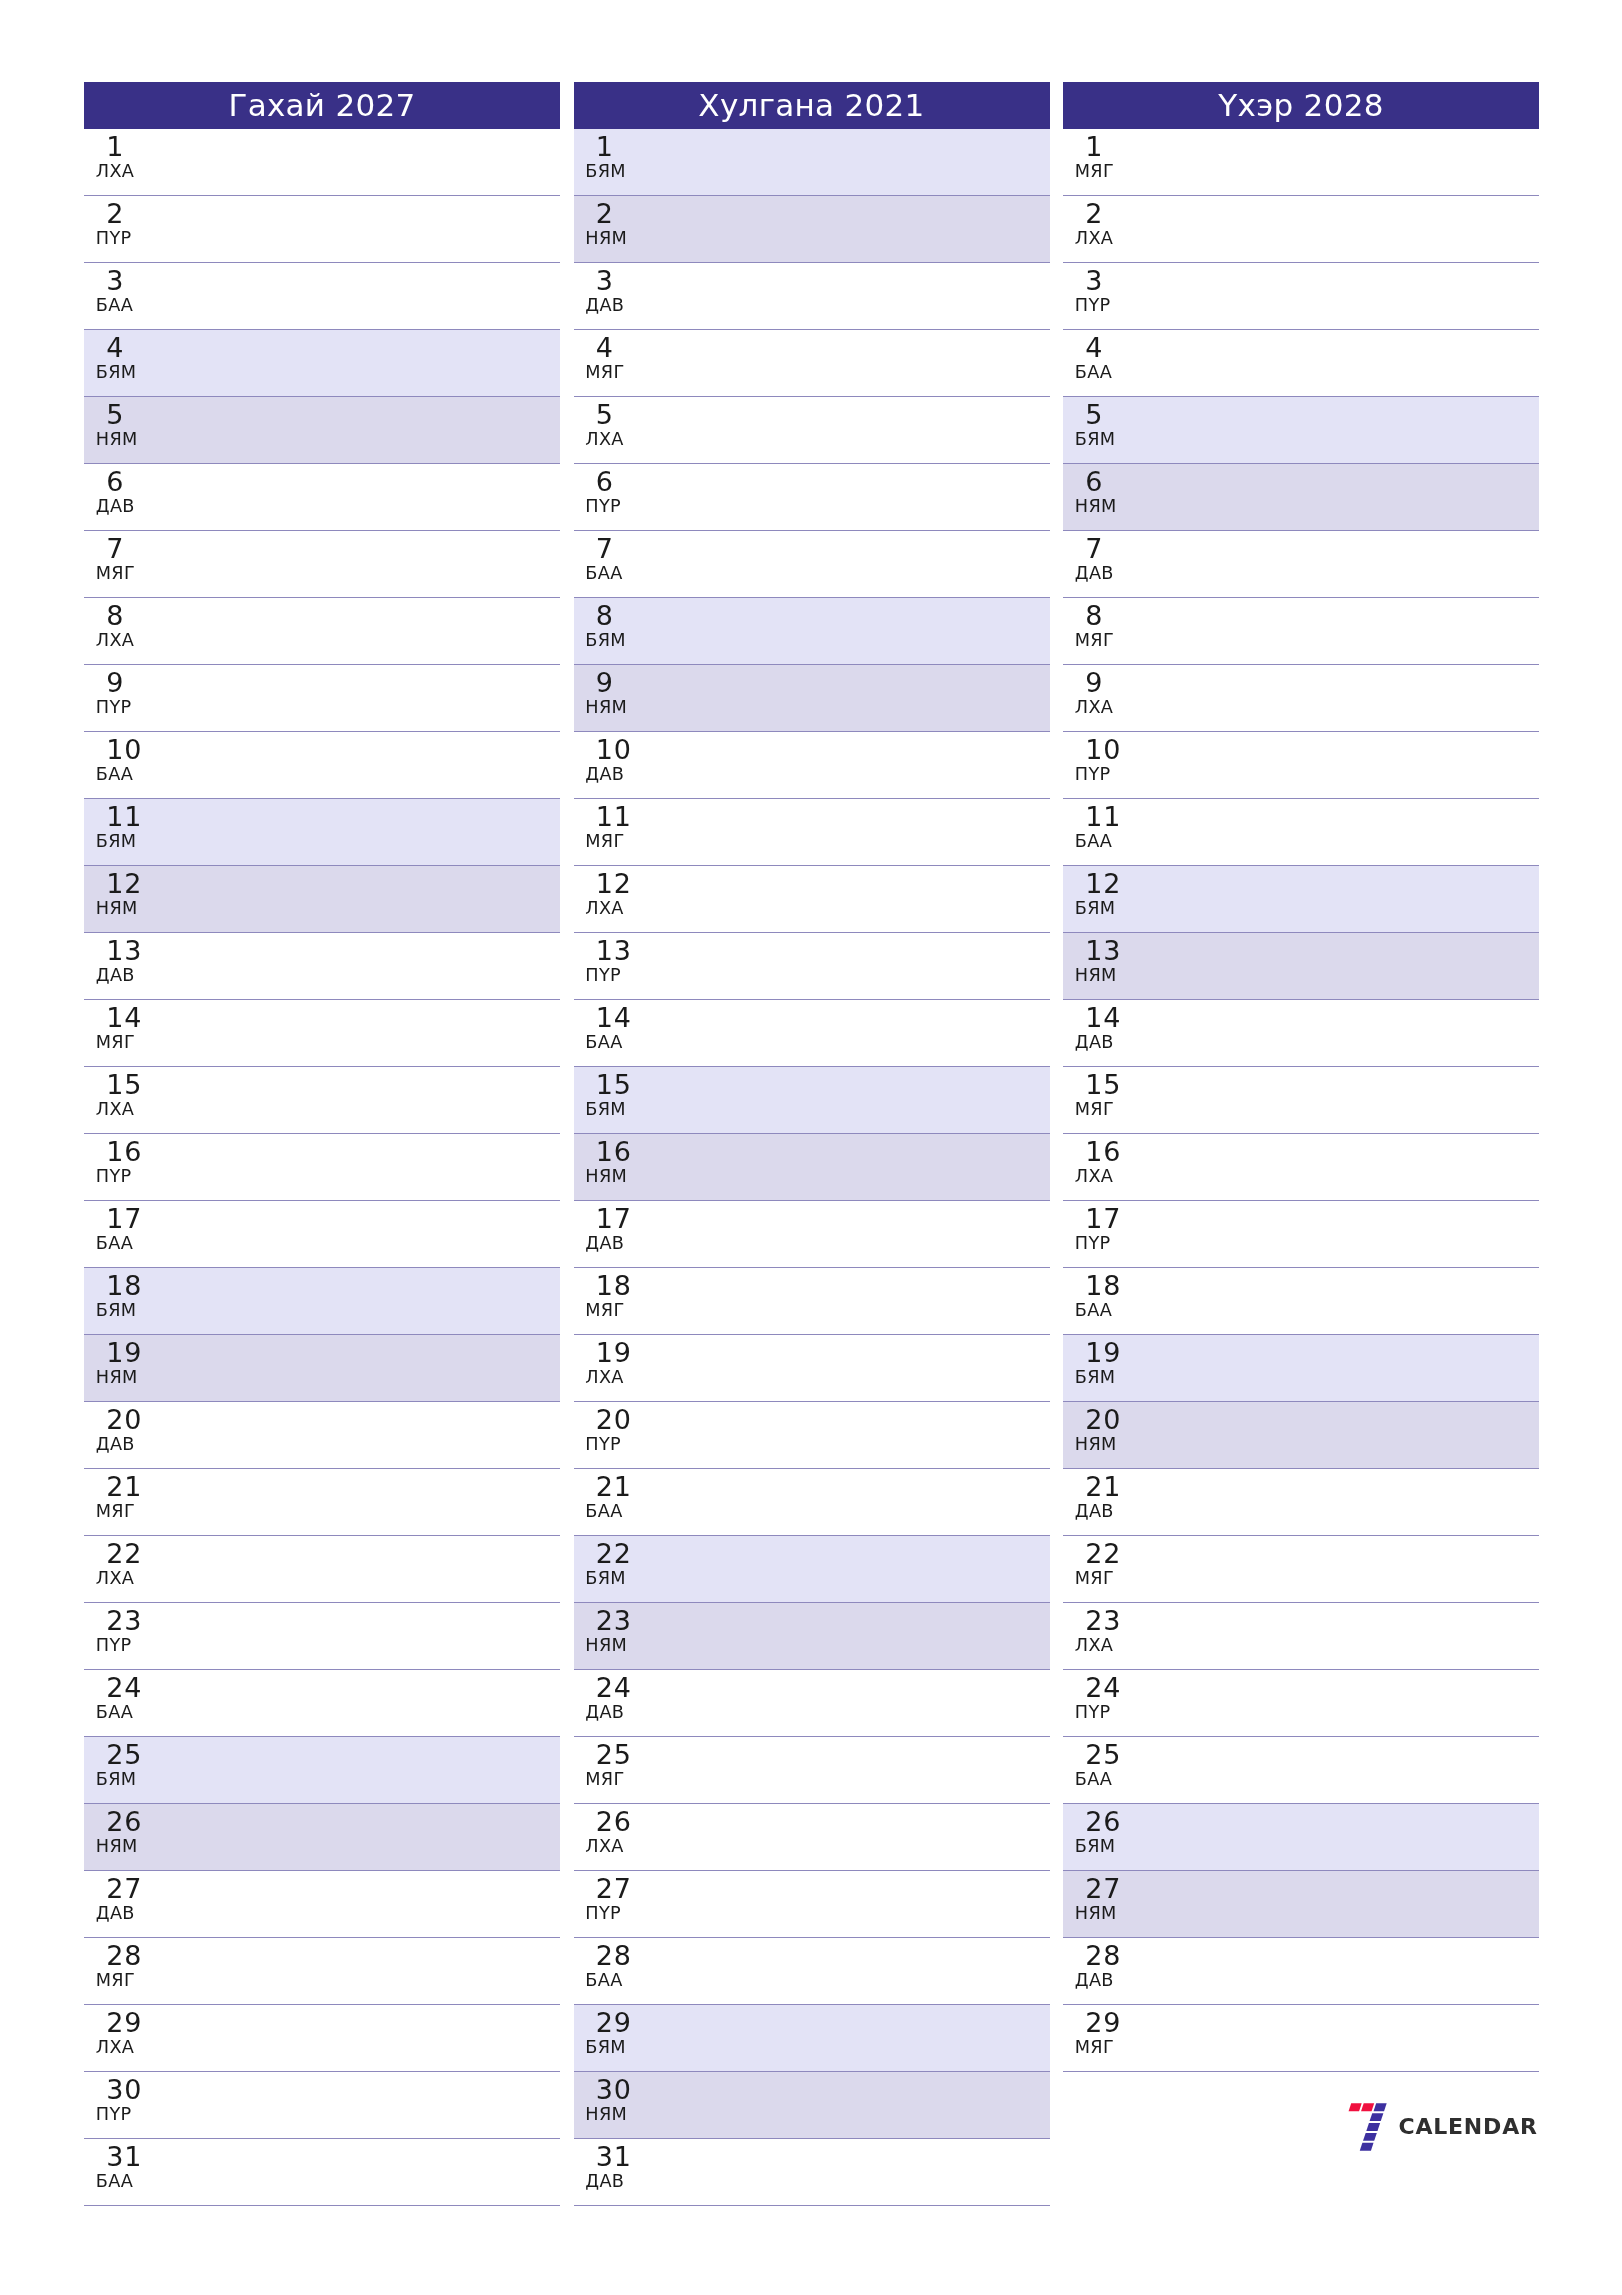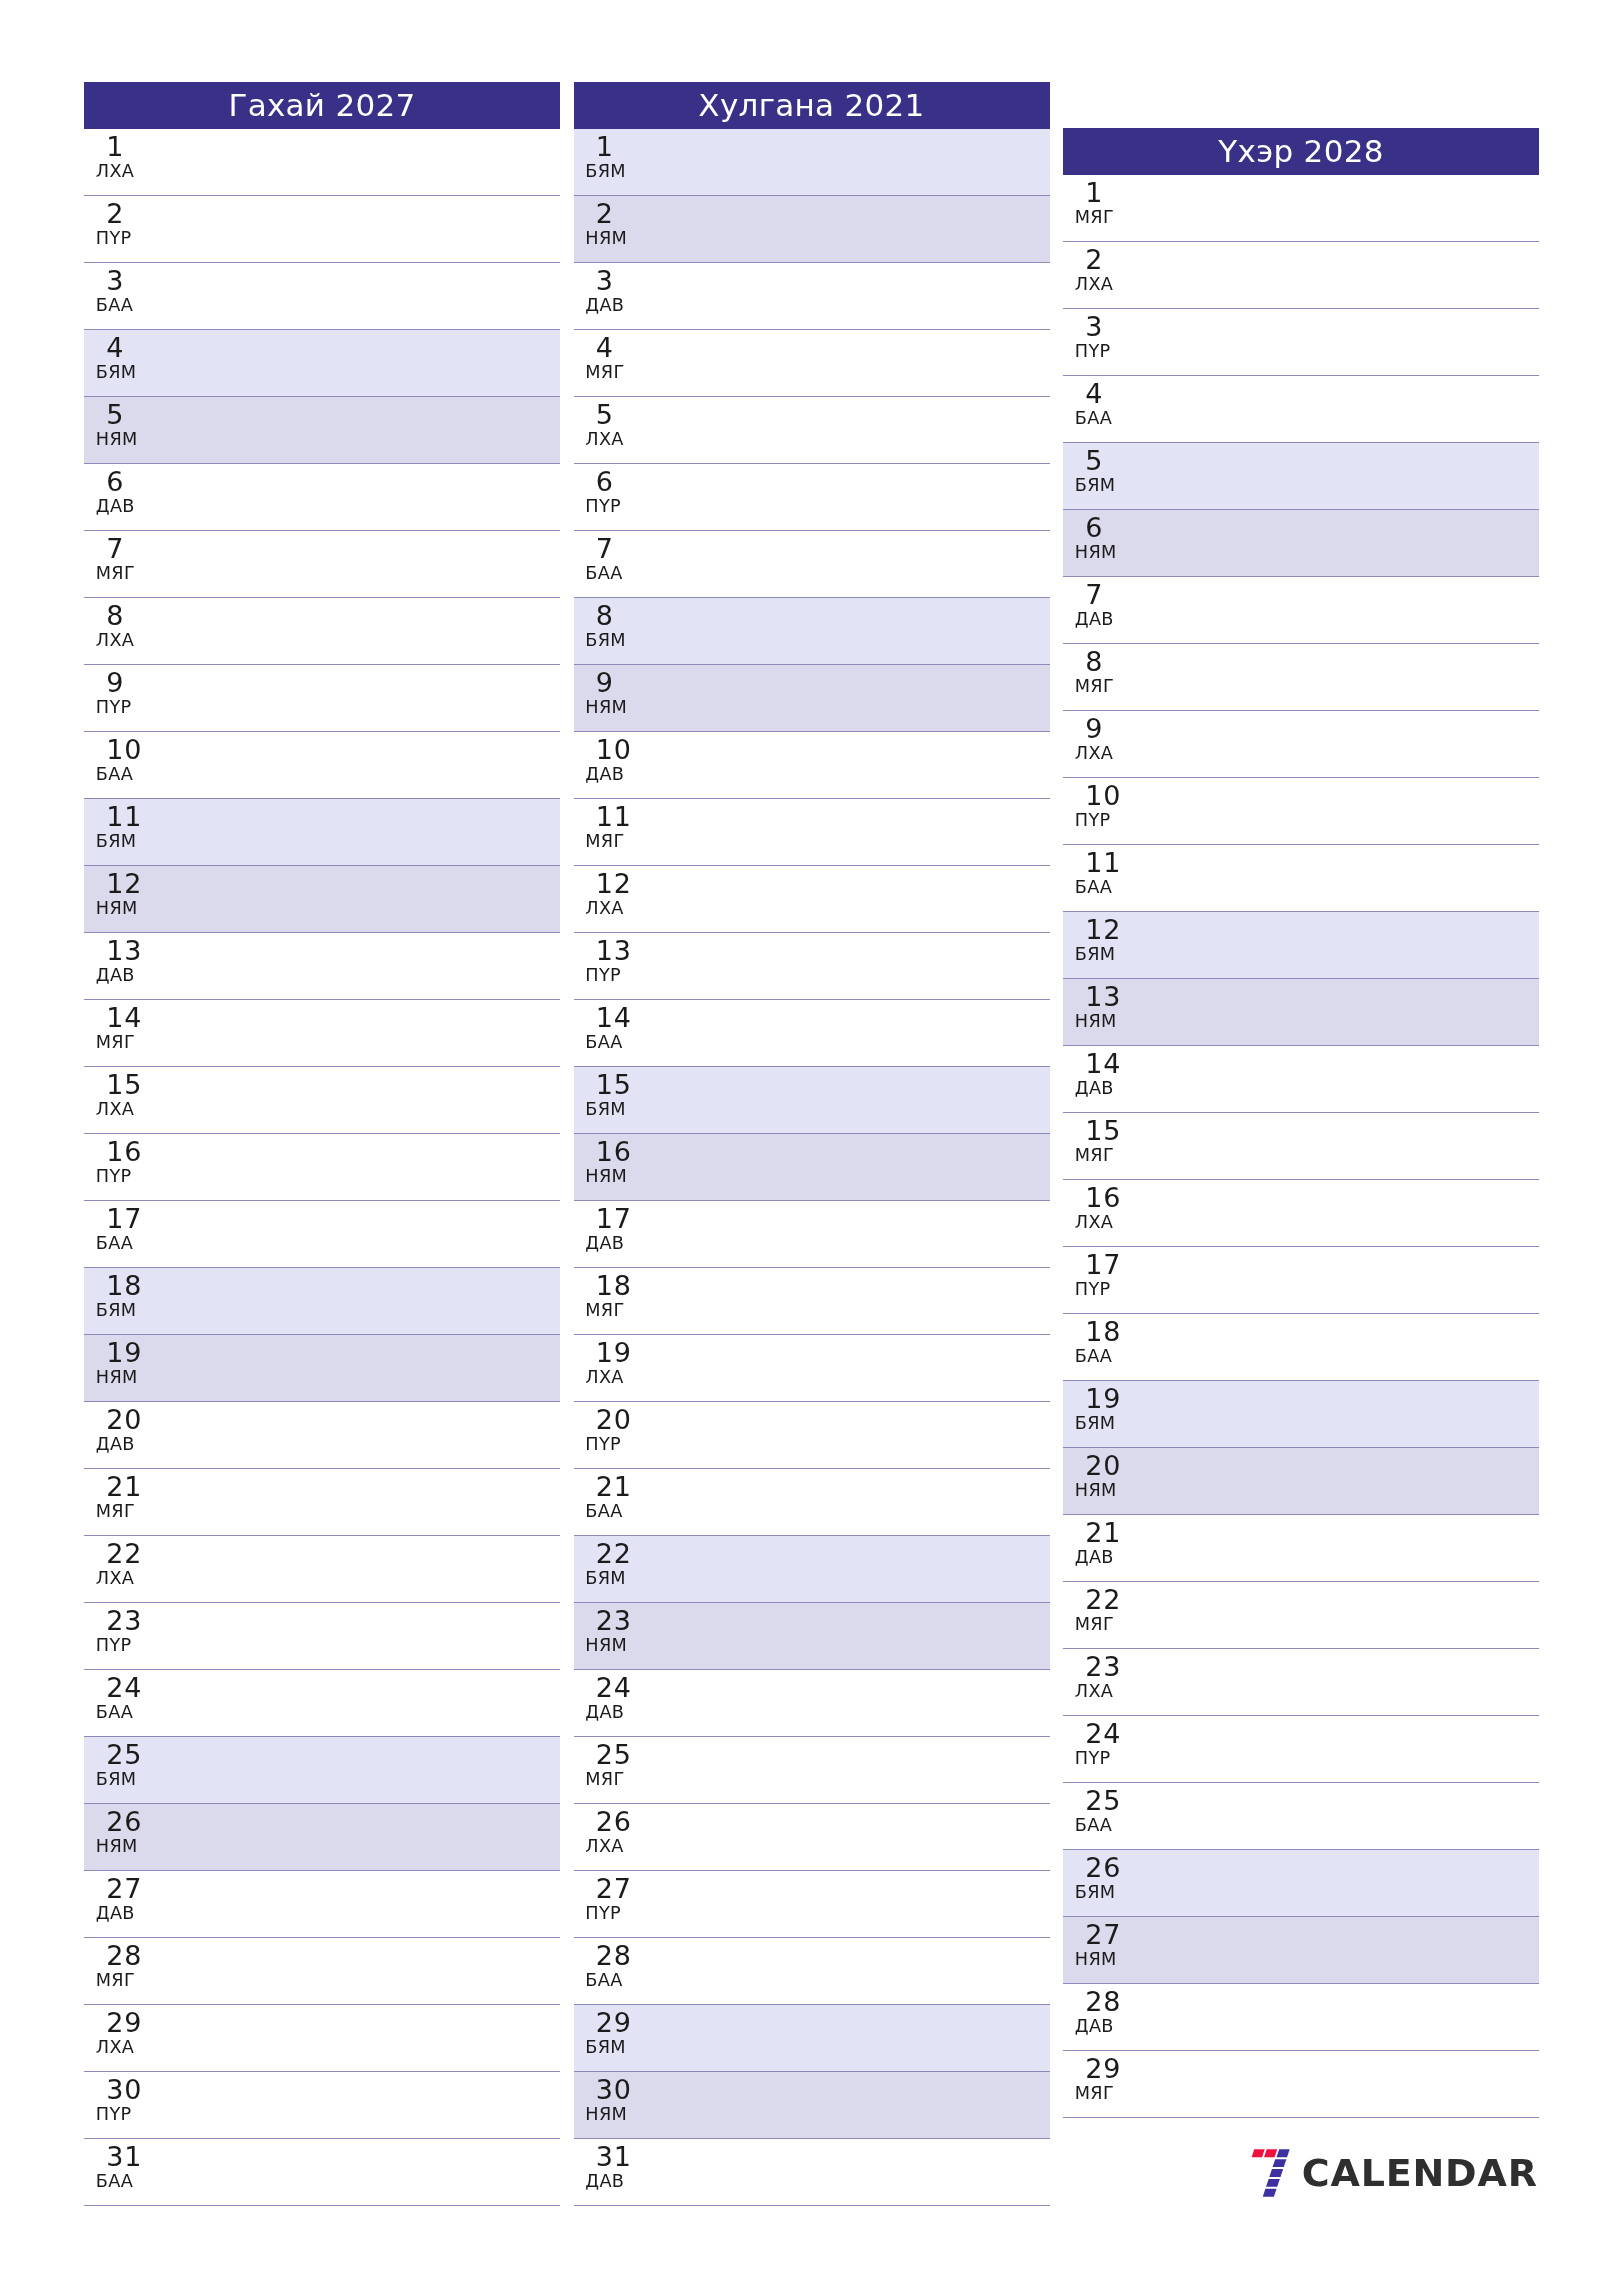--- a/index.html
+++ b/index.html
@@ -107,21 +107,21 @@
     flex-direction: row;
     align-items: center;
     gap: 10.5px;
   }
   .brand-mark {
     width: 46px;
     height: 50px;
     display: block;
   }
   .brand-text {
-    font-size: 38px;
+    font-size: 22px;
     font-weight: 700;
     color: #2f2f2f;
     letter-spacing: 0.8px;
     line-height: 30px;
     font-family: "DejaVu Sans", "Liberation Sans", sans-serif;
   }
 </style>
 </head>
 <body>
 
@@ -381,21 +381,21 @@
             <span class="day-abbr" style="color: rgb(27, 27, 27);">НЯМ</span>
           </div>
           <div class="day-row" style="border-bottom-color: rgb(142, 137, 189);">
             <span class="day-num" style="color: rgb(27, 27, 27);">31</span>
             <span class="day-abbr" style="color: rgb(27, 27, 27);">ДАВ</span>
           </div>
         </div>
         <div class="col-filler"></div>
       </div>
       <div class="month-col">
-        <div class="month-header" style="background: rgb(57, 48, 135); color: rgb(255, 255, 255); margin-top: 46px;">Үхэр 2028</div>
+        <div class="month-header" style="background: rgb(57, 48, 135); color: rgb(255, 255, 255);">Үхэр 2028</div>
         <div class="days">
           <div class="day-row" style="border-bottom-color: rgb(142, 137, 189);">
             <span class="day-num" style="color: rgb(27, 27, 27);">1</span>
             <span class="day-abbr" style="color: rgb(27, 27, 27);">МЯГ</span>
           </div>
           <div class="day-row" style="border-bottom-color: rgb(142, 137, 189);">
             <span class="day-num" style="color: rgb(27, 27, 27);">2</span>
             <span class="day-abbr" style="color: rgb(27, 27, 27);">ЛХА</span>
           </div>
           <div class="day-row" style="border-bottom-color: rgb(142, 137, 189);">

